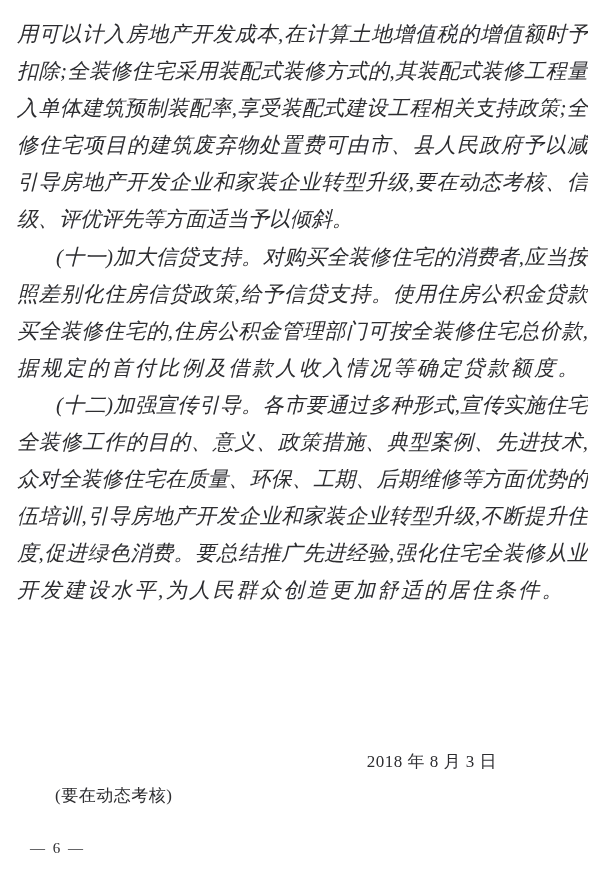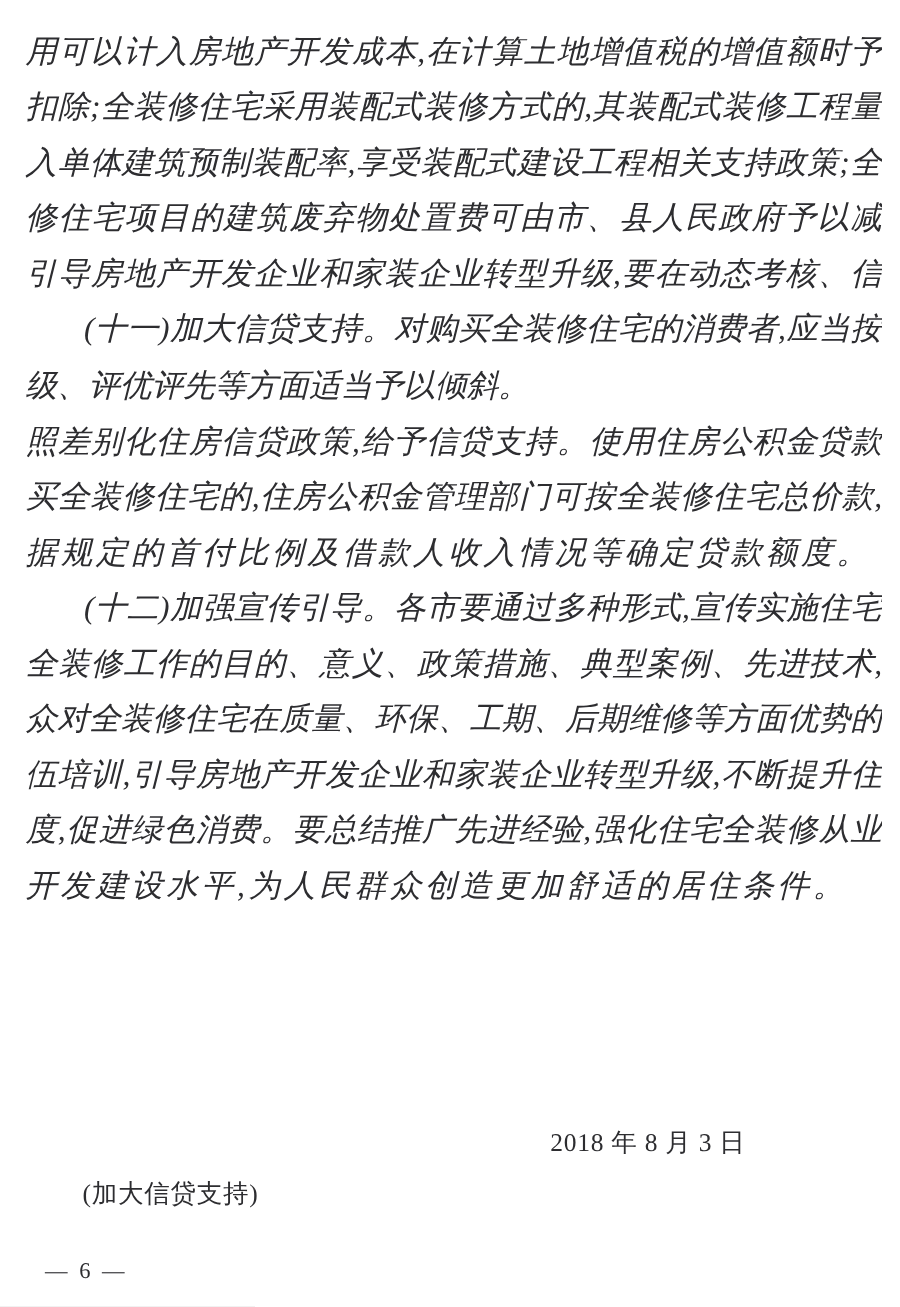--- a/index.html
+++ b/index.html
@@ -86,35 +86,35 @@
 <body>
 
 <div class="page">
 
   <div class="body-text">
     <p class="line">用可以计入房地产开发成本,在计算土地增值税的增值额时予以</p>
     <p class="line">扣除;全装修住宅采用装配式装修方式的,其装配式装修工程量计</p>
     <p class="line">入单体建筑预制装配率,享受装配式建设工程相关支持政策;全装</p>
     <p class="line">修住宅项目的建筑废弃物处置费可由市、县人民政府予以减免;房</p>
     <p class="line">引导房地产开发企业和家装企业转型升级,要在动态考核、信用评</p>
+    <p class="line flush-last">级、评优评先等方面适当予以倾斜。</p>
+
     <p class="line indent">(十一)加大信贷支持。对购买全装修住宅的消费者,应当按</p>
-
-    <p class="line flush-last">级、评优评先等方面适当予以倾斜。</p>
     <p class="line">照差别化住房信贷政策,给予信贷支持。使用住房公积金贷款购</p>
     <p class="line">买全装修住宅的,住房公积金管理部门可按全装修住宅总价款,根</p>
     <p class="line spaced-last">据规定的首付比例及借款人收入情况等确定贷款额度。</p>
 
     <p class="line indent">(十二)加强宣传引导。各市要通过多种形式,宣传实施住宅</p>
     <p class="line">全装修工作的目的、意义、政策措施、典型案例、先进技术,提高公</p>
     <p class="line">众对全装修住宅在质量、环保、工期、后期维修等方面优势的认知</p>
     <p class="line">伍培训,引导房地产开发企业和家装企业转型升级,不断提升住宅</p>
     <p class="line">度,促进绿色消费。要总结推广先进经验,强化住宅全装修从业队</p>
     <p class="line spaced-last">开发建设水平,为人民群众创造更加舒适的居住条件。</p>
   </div>
 
 
   <div class="sig-date">2018 年 8 月 3 日</div>
 
-  <div class="note">(加大信贷支持)</div>
+  <div class="note">(要在动态考核)</div>
 
   <div class="page-number">— 6 —</div>
 
 </div>
 
 </body></html>

